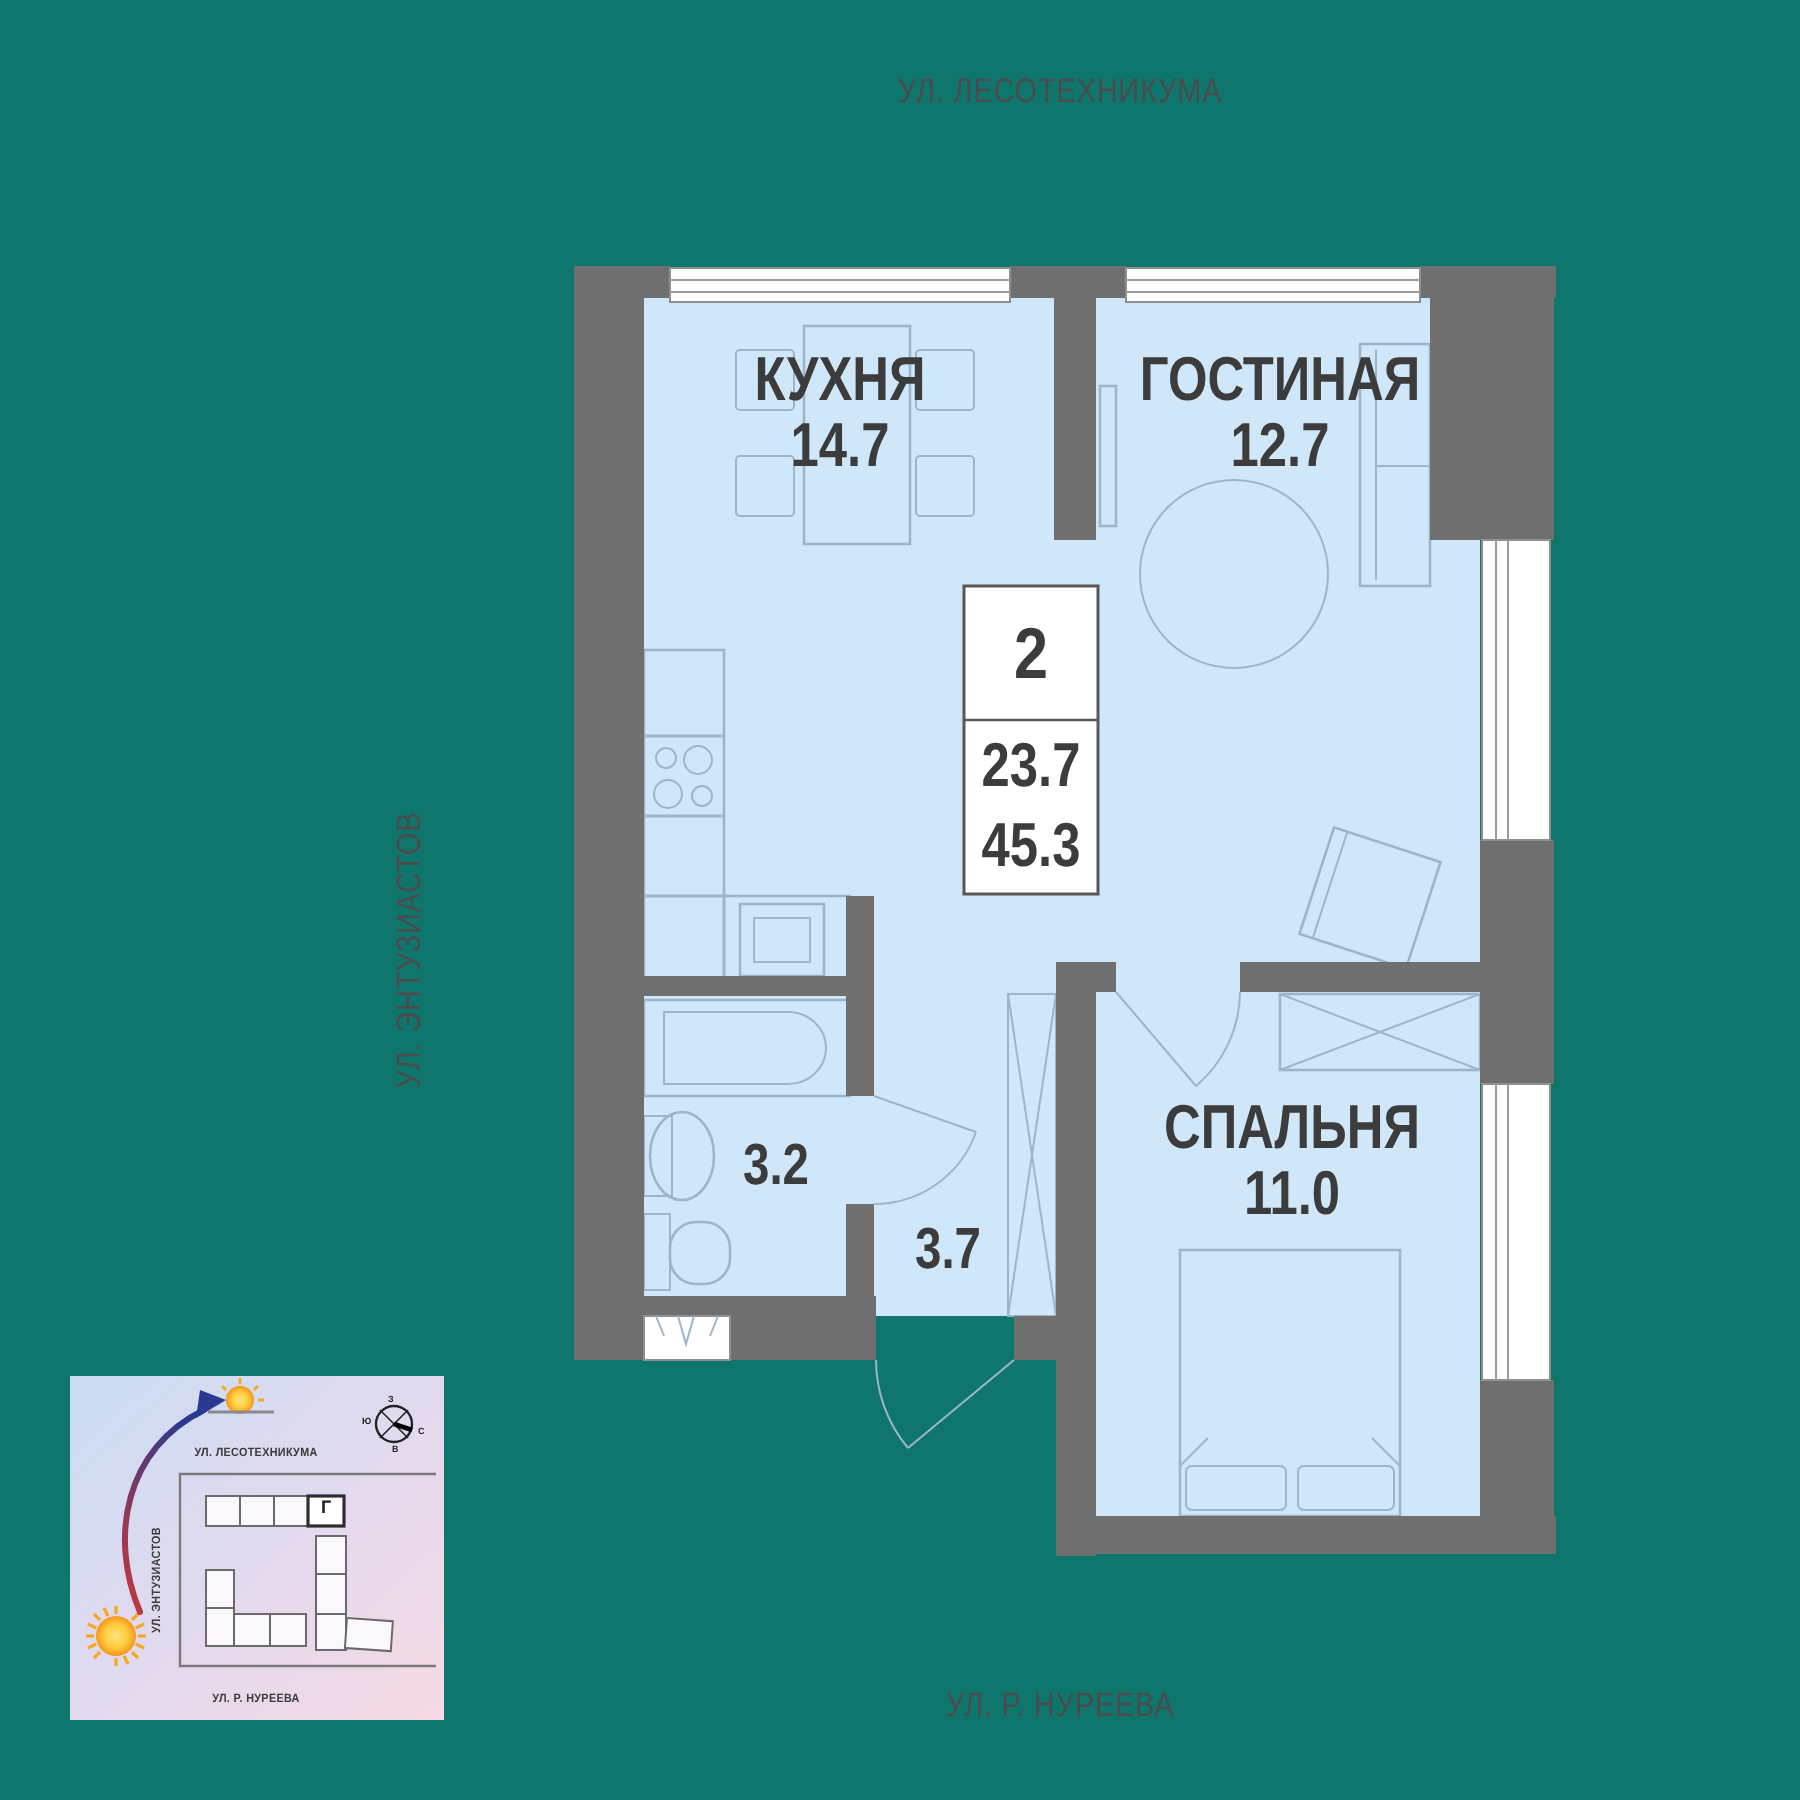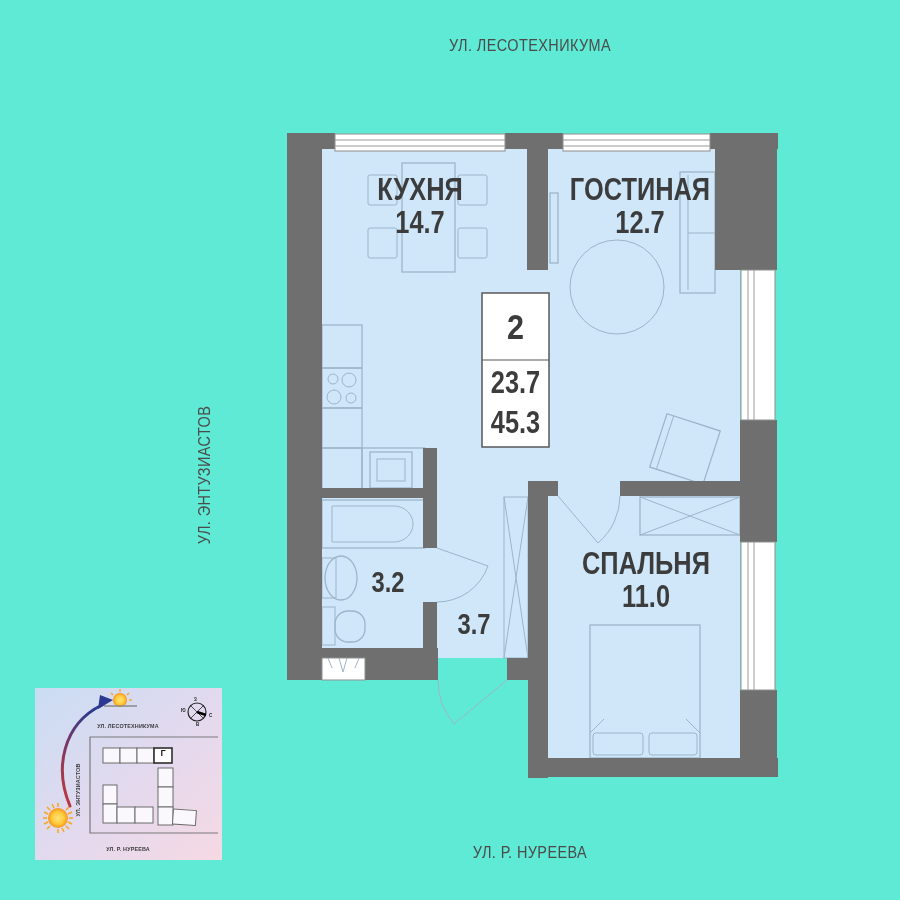--- a/index.html
+++ b/index.html
@@ -1,16 +1,16 @@
 <!DOCTYPE html>
 <html><head>
 <meta charset="utf-8">
 <style>
   html,body{margin:0;padding:0;background:#ffffff;}
-  .canvas{position:relative;width:900px;height:900px;background:#5eead4;overflow:hidden;
+  .canvas{position:relative;width:900px;height:900px;background:#0f766e;overflow:hidden;
           font-family:"Liberation Sans",sans-serif;text-decoration:underline;}
   svg text{font-family:"Liberation Sans",sans-serif;fill:#3c3c3c;}
   .street-label{font-size:17px;font-weight:500;fill:#4b4b4b;letter-spacing:.5px;}
   .room-name{font-size:31px;font-weight:600;}
   .room-area{font-size:31px;font-weight:600;}
   .area-small{font-size:29px;font-weight:600;}
   .badge-rooms{font-size:36px;font-weight:700;}
   .badge-num{font-size:31px;font-weight:600;}
   .mini-street{font-size:6px;font-weight:700;fill:#3a3a3a;letter-spacing:.2px;}
   .mini-letter{font-size:9px;font-weight:700;fill:#222;}

